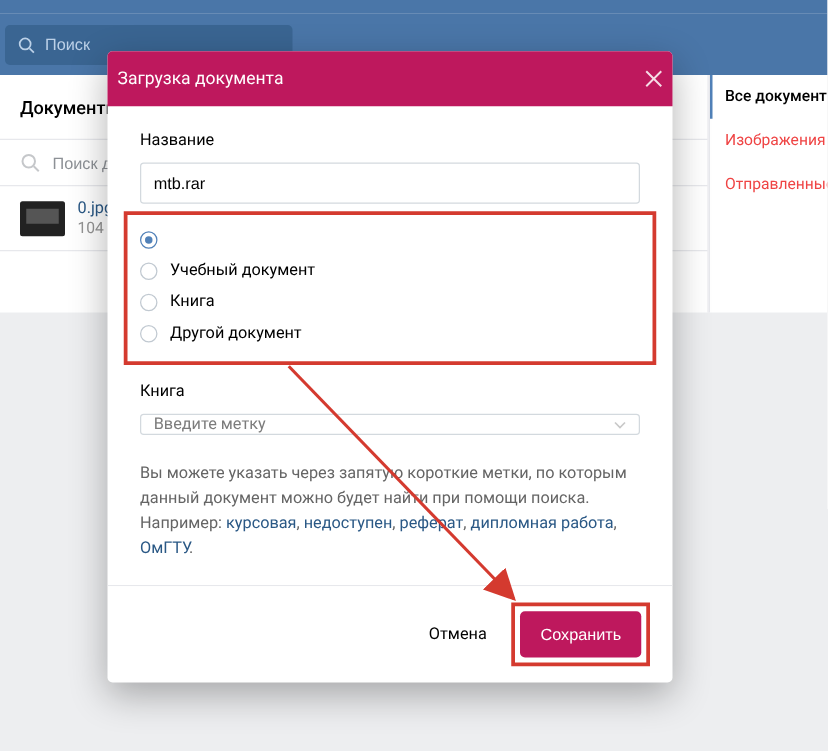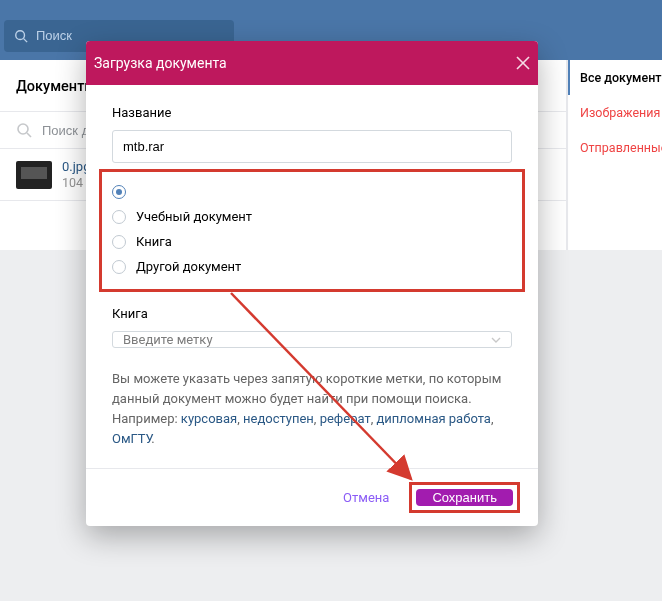--- a/index.html
+++ b/index.html
@@ -55,23 +55,23 @@
     .radio-label { font-size: 13px; color: #000; }
     .radio-hint { color: #939393; }
 
     .tag-select { width: 100%; border: 1px solid #d3d9de; border-radius: 3px; padding: 0 10px; font-size: 13px; display: flex; justify-content: space-between; align-items: center; color: #7c7c7c; margin-bottom: 21px; cursor: pointer; }
     .chev { width: 10px; height: 10px; opacity: 0.5; }
 
     .help-text { font-size: 13px; color: #656565; line-height: 1.55; }
     .help-text a { color: #2a5885; text-decoration: none; cursor: pointer; }
 
     .modal-footer { border-top: 1px solid #e7e8ec; padding: 13px 18px; display: flex; justify-content: flex-end; align-items: center; gap: 14px; border-radius: 0 0 4px 4px; }
-    .btn-cancel { color: #8b5cf6; font-size: 13px; cursor: pointer; padding: 7px 6px; }
+    .btn-cancel { color: #000000; font-size: 13px; cursor: pointer; padding: 7px 6px; }
     .save-wrap { border: 3px solid #d43a2f; padding: 4px; }
-    .btn-save { background: #a21caf; color: #fff; font-size: 13px; padding: 1px 16px; border-radius: 4px; border: none; cursor: pointer; }
+    .btn-save { background: #be185d; color: #fff; font-size: 13px; padding: 11px 16px; border-radius: 4px; border: none; cursor: pointer; }
 
     
     .arrow-svg { position: absolute; top: 0; left: 0; pointer-events: none; }
   </style>
 </head>
 <body>
 
 <div class="topbar"></div>
 
 <div class="searchbar-wrap">

